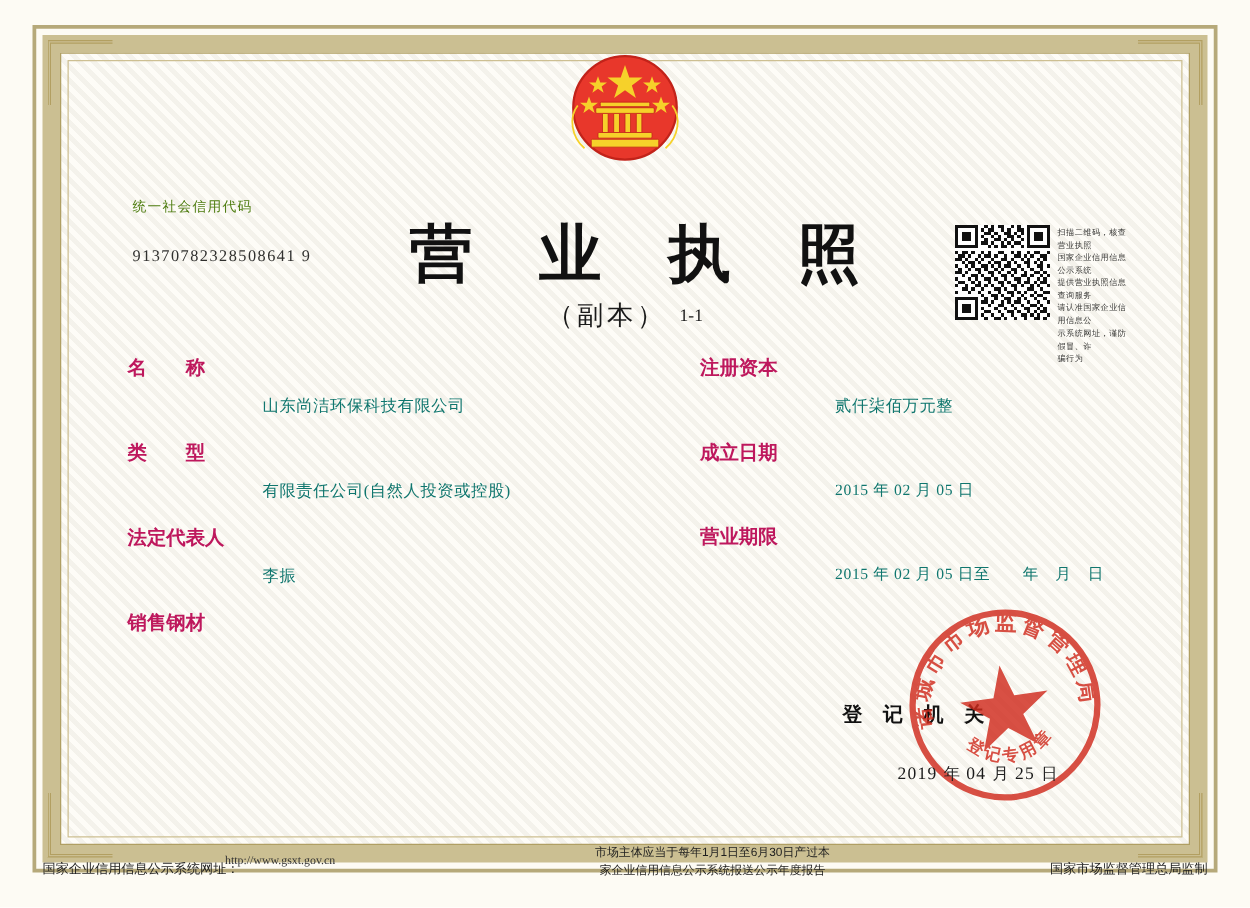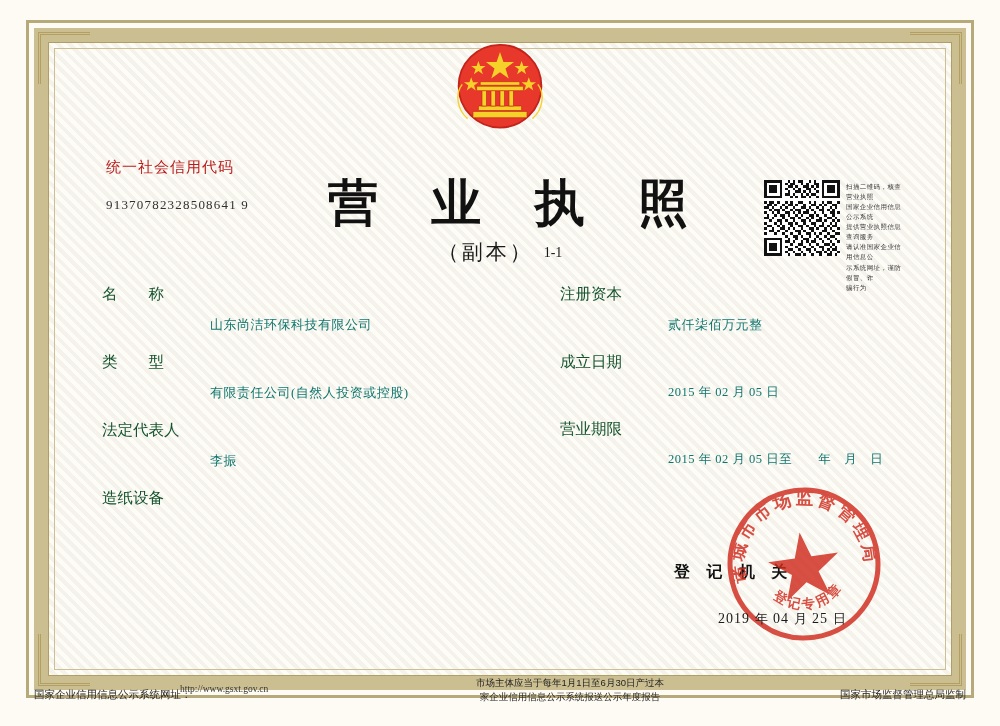--- a/index.html
+++ b/index.html
@@ -74,23 +74,23 @@
   
   .content {
     position: absolute;
     left: 68px; top: 62px; right: 68px; bottom: 70px;
   }
 
   .code-label {
     position: absolute;
     left: 38px;
     top: 96px;
-    font-size: 15px;
+    font-size: 11px;
     letter-spacing: 1px;
-    color: #b91c1c;
+    color: #4d7c0f;
     font-family: Liberation Mono, monospace;
   }
   .code-value {
     position: absolute;
     left: 38px;
     top: 135px;
     font-size: 13px;
     letter-spacing: 1.2px;
     color: #30302e;
     font-family: "Liberation Serif", serif;
@@ -163,22 +163,22 @@
     top: 222px;
     width: 400px;
   }
   .frow {
     position: relative;
     margin-bottom: 18px;
     min-height: 20px;
   }
   .flabel {
     font-size: 15.5px;
-    font-weight: normal;
-    color: #14532d;
+    font-weight: bold;
+    color: #be185d;
     font-family: "Liberation Sans", sans-serif;
     letter-spacing: 0px;
     display: inline-block;
     vertical-align: top;
   }
   .flabel-pad {
     display: inline-block;
     width: 108px;
     vertical-align: top;
   }
@@ -595,21 +595,21 @@
       <div class="frow">
         <span class="flabel flabel-pad">名　　称</span><span class="fvalue">山东尚洁环保科技有限公司</span>
       </div>
       <div class="frow">
         <span class="flabel flabel-pad">类　　型</span><span class="fvalue">有限责任公司(自然人投资或控股)</span>
       </div>
       <div class="frow">
         <span class="flabel flabel-pad">法定代表人</span><span class="fvalue">李振</span>
       </div>
       <div class="frow">
-        <span class="flabel flabel-pad">造纸设备</span>
+        <span class="flabel flabel-pad">销售钢材</span>
       </div>
     </div>
 
     <div class="fields-right">
       <div class="frow">
         <span class="flabel flabel-pad">注册资本</span><span class="fvalue">贰仟柒佰万元整</span>
       </div>
       <div class="frow">
         <span class="flabel flabel-pad">成立日期</span><span class="fvalue small">2015 年 02 月 05 日</span>
       </div>

